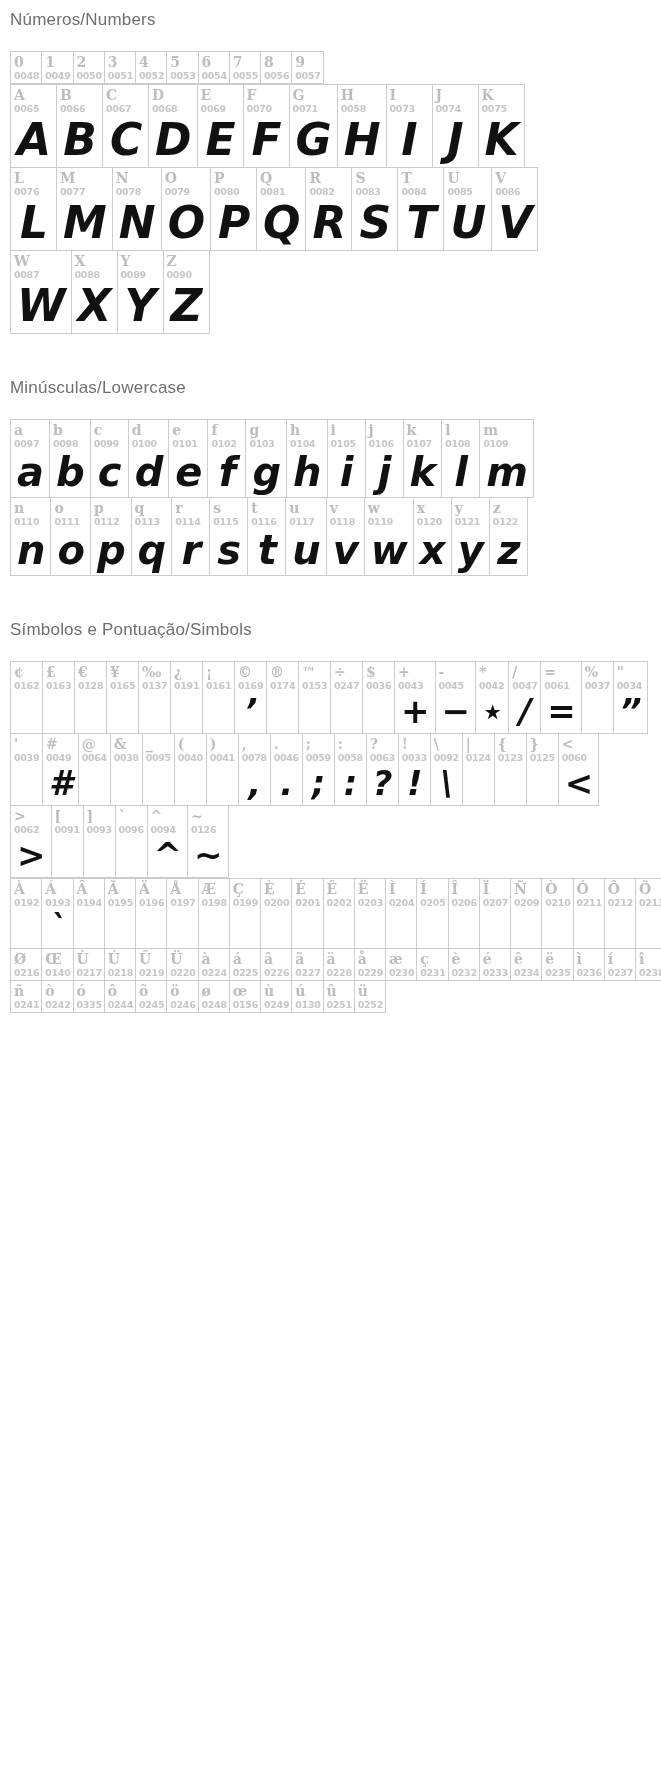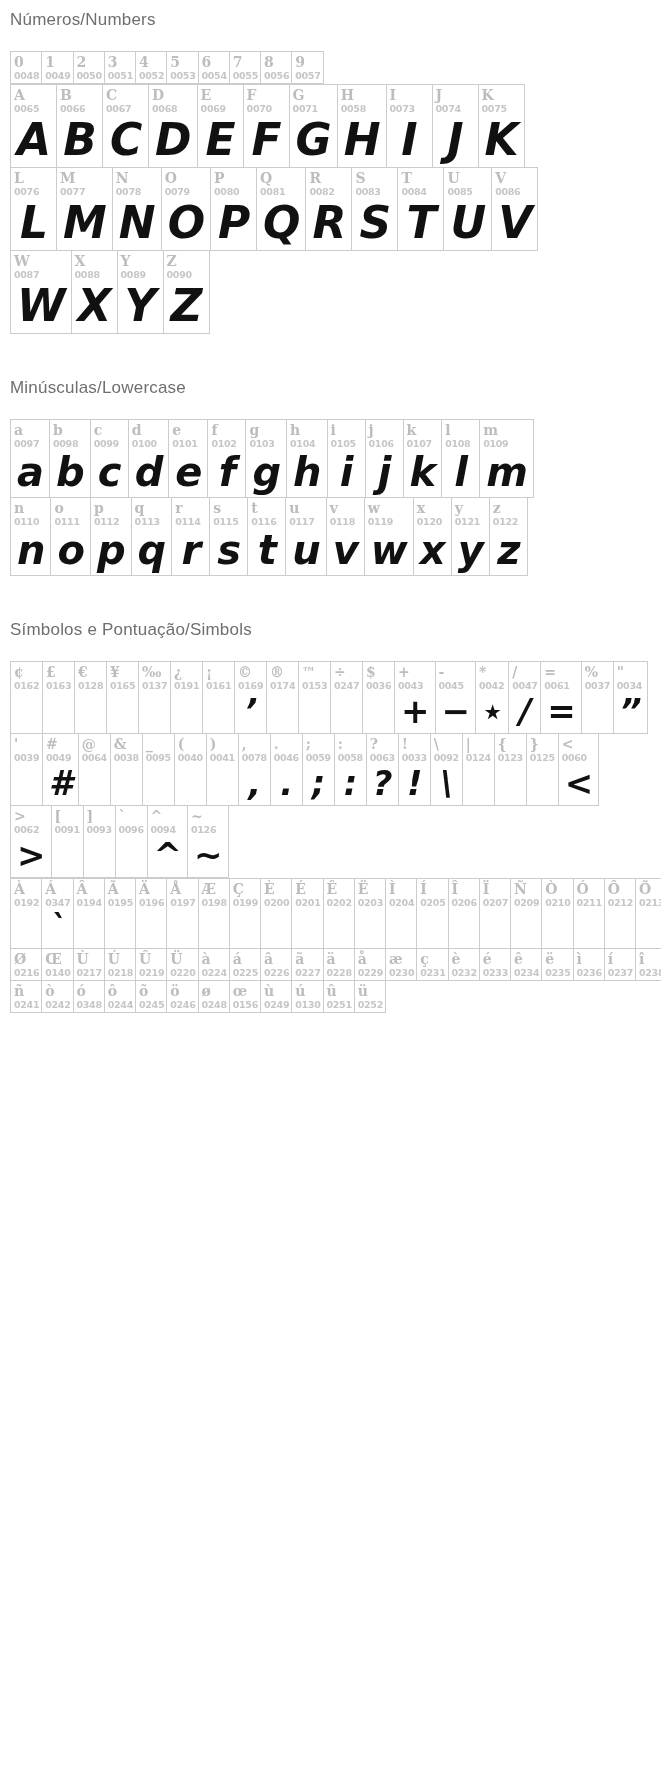--- a/index.html
+++ b/index.html
@@ -808,21 +808,21 @@
           <div class="glyph-cell">
             <div class="cell-head">
               <span class="cell-char">À</span>
               <span class="cell-code">0192</span>
             </div>
             <div class="cell-glyph"></div>
           </div>
           <div class="glyph-cell">
             <div class="cell-head">
               <span class="cell-char">Á</span>
-              <span class="cell-code">0347</span>
+              <span class="cell-code">0193</span>
             </div>
             <div class="cell-glyph">`</div>
           </div>
           <div class="glyph-cell">
             <div class="cell-head">
               <span class="cell-char">Â</span>
               <span class="cell-code">0194</span>
             </div>
             <div class="cell-glyph"></div>
           </div>
@@ -1111,21 +1111,21 @@
           <div class="glyph-cell">
             <div class="cell-head">
               <span class="cell-char">ò</span>
               <span class="cell-code">0242</span>
             </div>
             <div class="cell-glyph"></div>
           </div>
           <div class="glyph-cell">
             <div class="cell-head">
               <span class="cell-char">ó</span>
-              <span class="cell-code">0348</span>
+              <span class="cell-code">0335</span>
             </div>
             <div class="cell-glyph"></div>
           </div>
           <div class="glyph-cell">
             <div class="cell-head">
               <span class="cell-char">ô</span>
               <span class="cell-code">0244</span>
             </div>
             <div class="cell-glyph"></div>
           </div>

